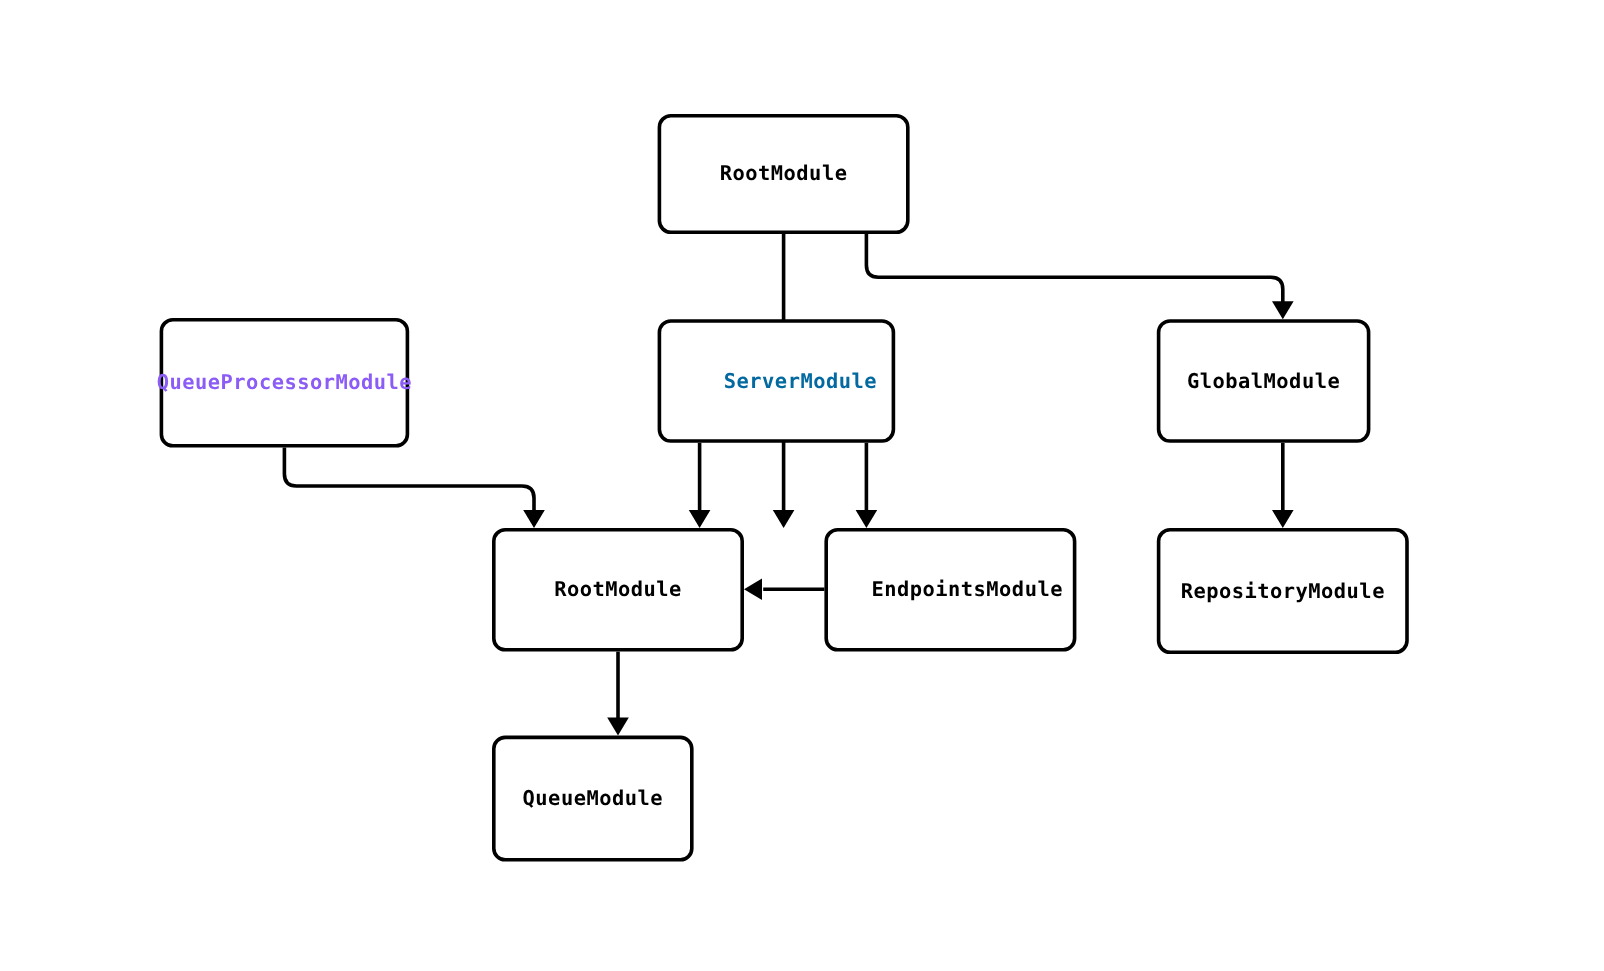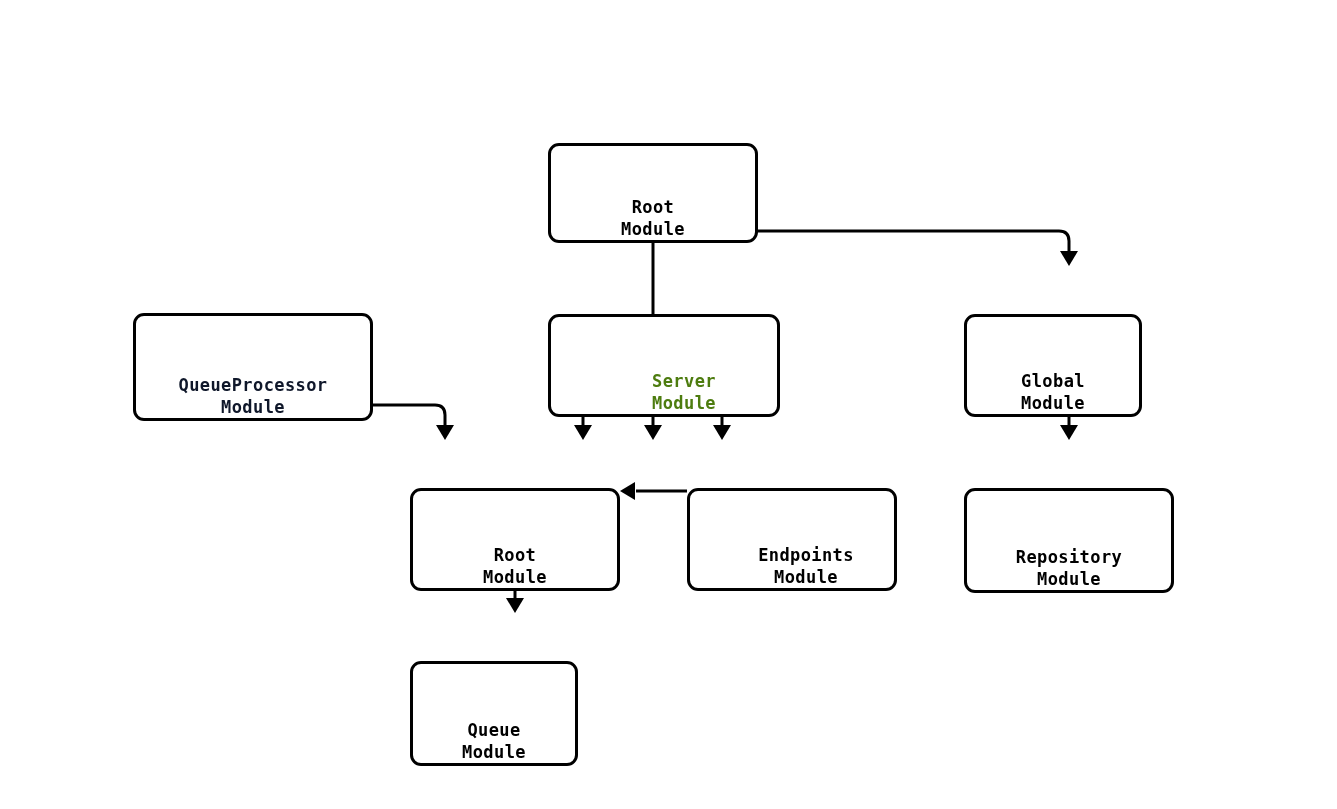--- a/index.html
+++ b/index.html
@@ -26,31 +26,30 @@
     height: 809px;
     pointer-events: none;
   }
   .node {
     position: absolute;
     box-sizing: border-box;
     background: #ffffff;
     border: 3px solid #000000;
     border-radius: 11px;
     display: flex;
-    flex-direction: column;
+    flex-direction: row;
     align-items: center;
-    justify-content: flex-end;
+    justify-content: center;
     text-align: center;
     color: #000000;
     font-family: "DejaVu Sans Mono", "Liberation Mono", monospace;
     font-size: 17px;
     font-weight: 700;
     line-height: 22px;
     letter-spacing: 0.4px;
-    margin-top: 48px;
   }
   .node-line {
     display: block;
     white-space: pre;
   }
 </style>
 </head>
 <body>
 
 <div id="diagram-root">
@@ -88,26 +87,26 @@
         <path d="M 515 543 L 515 605" fill="none" stroke="#000000" stroke-width="3" stroke-linecap="butt"></path>
         <polygon points="506,598 524,598 515,613" fill="#000000"></polygon>
       </g>
     </svg>
 
   <div class="node" style="left: 548px; top: 95px; width: 210px; height: 100px; border-color: rgb(0, 0, 0); border-width: 3px; border-radius: 11px; color: rgb(0, 0, 0);">
     <span class="node-line">Root</span>
     <span class="node-line">Module</span>
   </div>
 
-  <div class="node" style="left: 133px; top: 265px; width: 240px; height: 108px; border-color: rgb(0, 0, 0); border-width: 3px; border-radius: 11px; color: #0f172a;">
+  <div class="node" style="left: 133px; top: 265px; width: 208px; height: 108px; border-color: rgb(0, 0, 0); border-width: 3px; border-radius: 11px; color: #8b5cf6;">
     <span class="node-line">QueueProcessor</span>
     <span class="node-line">Module</span>
   </div>
 
-  <div class="node" style="left: 548px; top: 266px; width: 232px; height: 103px; border-color: rgb(0, 0, 0); border-width: 3px; border-radius: 11px; color: #4d7c0f; padding-left: 40px;">
+  <div class="node" style="left: 548px; top: 266px; width: 198px; height: 103px; border-color: rgb(0, 0, 0); border-width: 3px; border-radius: 11px; color: #0369a1; padding-left: 40px;">
     <span class="node-line">Server</span>
     <span class="node-line">Module</span>
   </div>
 
   <div class="node" style="left: 964px; top: 266px; width: 178px; height: 103px; border-color: rgb(0, 0, 0); border-width: 3px; border-radius: 11px; color: rgb(0, 0, 0);">
     <span class="node-line">Global</span>
     <span class="node-line">Module</span>
   </div>
 
   <div class="node" style="left: 410px; top: 440px; width: 210px; height: 103px; border-color: rgb(0, 0, 0); border-width: 3px; border-radius: 11px; color: rgb(0, 0, 0);">

